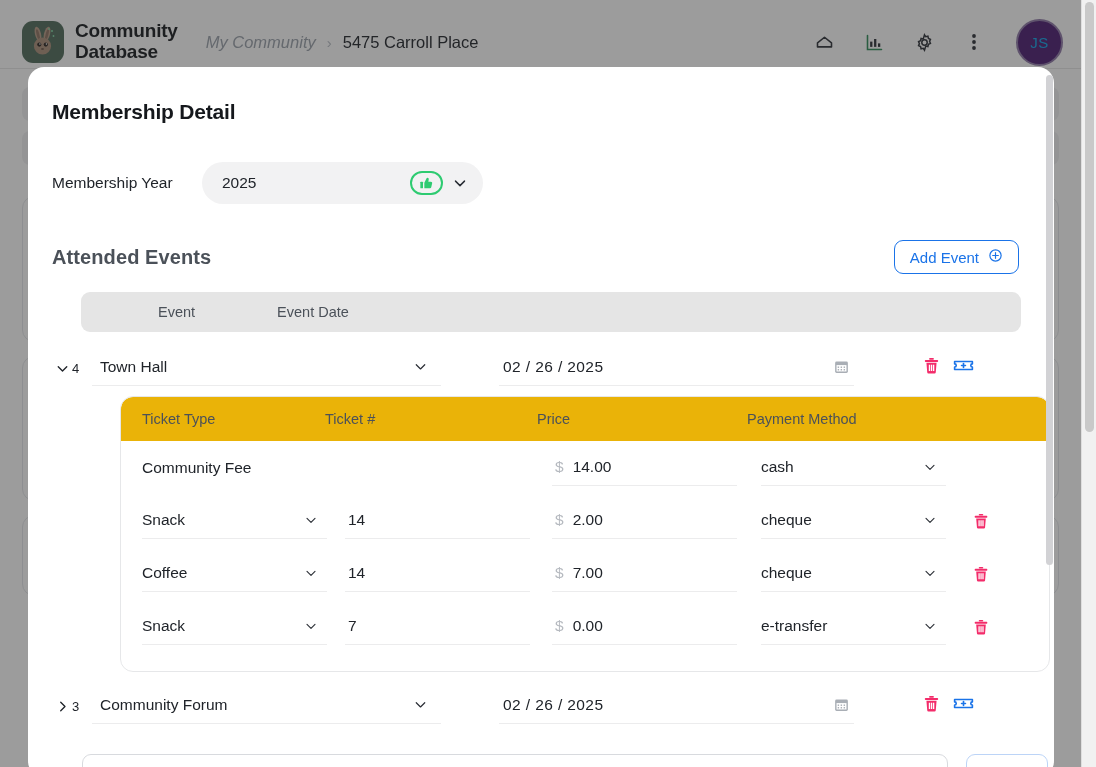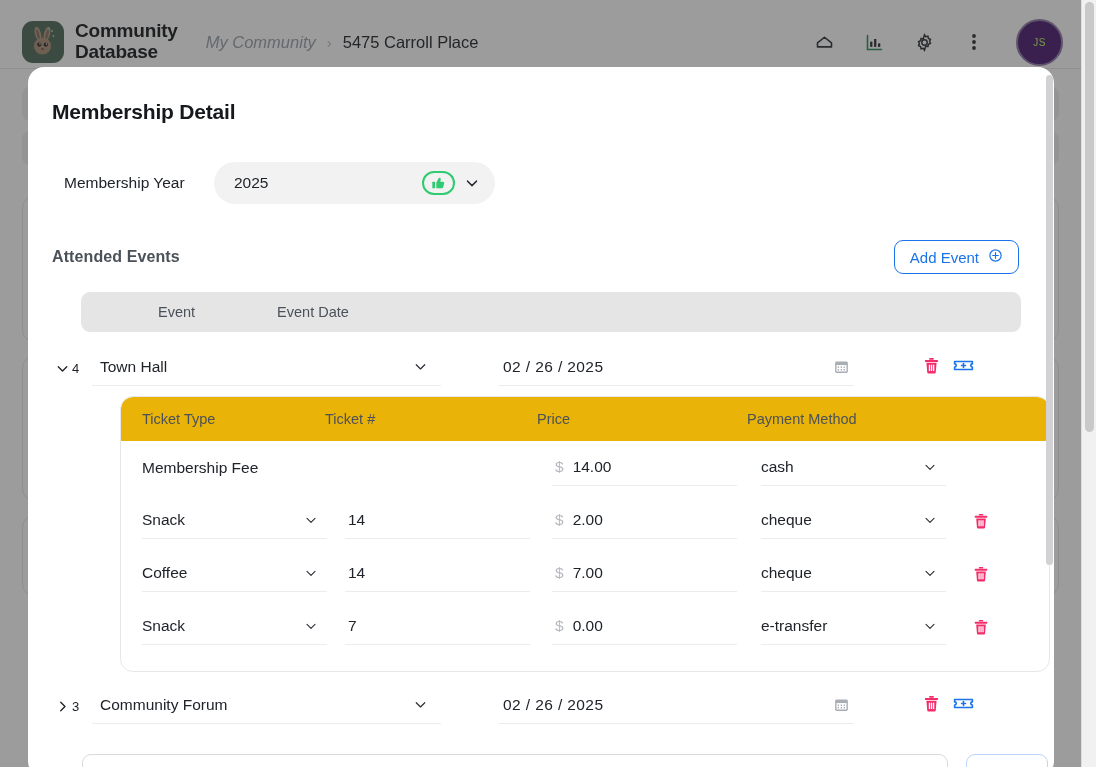--- a/index.html
+++ b/index.html
@@ -65,23 +65,23 @@
   .topicon {
     width: 24px; height: 24px;
     display: flex; align-items: center; justify-content: center;
     color: #2b2f36;
   }
   .avatar {
     width: 47px; height: 47px;
     border-radius: 50%;
     background: #4a1b72;
     border: 2px solid #8f79a8;
-    color: #bef264;
+    color: #0ea5e9;
     display: flex; align-items: center; justify-content: center;
-    font-size: 10px;
+    font-size: 15px;
     letter-spacing: .5px;
     margin-left: 4px;
   }
 
   
   #bg-body { position: absolute; top: 69px; left: 0; width: 1081px; bottom: 0; padding: 18px 22px; }
   .bg-card {
     border: 1px solid #e4e6ea;
     border-radius: 12px;
     background: #fff;
@@ -164,21 +164,20 @@
 
   
   .year-row {
     display: flex; align-items: center;
     margin-top: 38px;
   }
   .year-label {
     font-size: 15.5px;
     color: #20242a;
     width: 150px;
-    margin-left: 12px;
   }
   .year-field {
     width: 281px;
     height: 42px;
     background: #f2f2f3;
     border-radius: 21px;
     display: flex; align-items: center;
     padding: 0 14px 0 20px;
     gap: 8px;
   }
@@ -193,21 +192,21 @@
   }
   .year-caret { color: #2b2f36; display: flex; align-items: center; flex: none; }
 
   
   .section-row {
     display: flex; align-items: center;
     margin-top: 36px;
     padding-right: 3px;
   }
   .section-title {
-    font-size: 16px;
+    font-size: 20px;
     font-weight: bold;
     color: #4b5159;
     letter-spacing: .1px;
   }
   .add-event-btn {
     margin-left: auto;
     border: 1.6px solid #1a73e8;
     border-radius: 9px;
     color: #1a73e8;
     background: #fff;
@@ -566,21 +565,21 @@
     <div class="tickets-panel">
       <div class="tickets-head">
         <span class="th-type">Ticket Type</span>
         <span class="th-num">Ticket #</span>
         <span class="th-price">Price</span>
         <span class="th-pay">Payment Method</span>
       </div>
 
       <div class="ticket-row">
         <div class="cell c-type noline">
-          <span class="txt">Membership Fee</span>
+          <span class="txt">Community Fee</span>
         </div>
         <div class="cell c-num noline">
           <span class="txt"></span>
         </div>
         <div class="cell c-price">
           <span class="dollar">$</span>
           <span class="txt">14.00</span>
         </div>
         <div class="cell c-pay">
           <span class="txt">cash</span>

